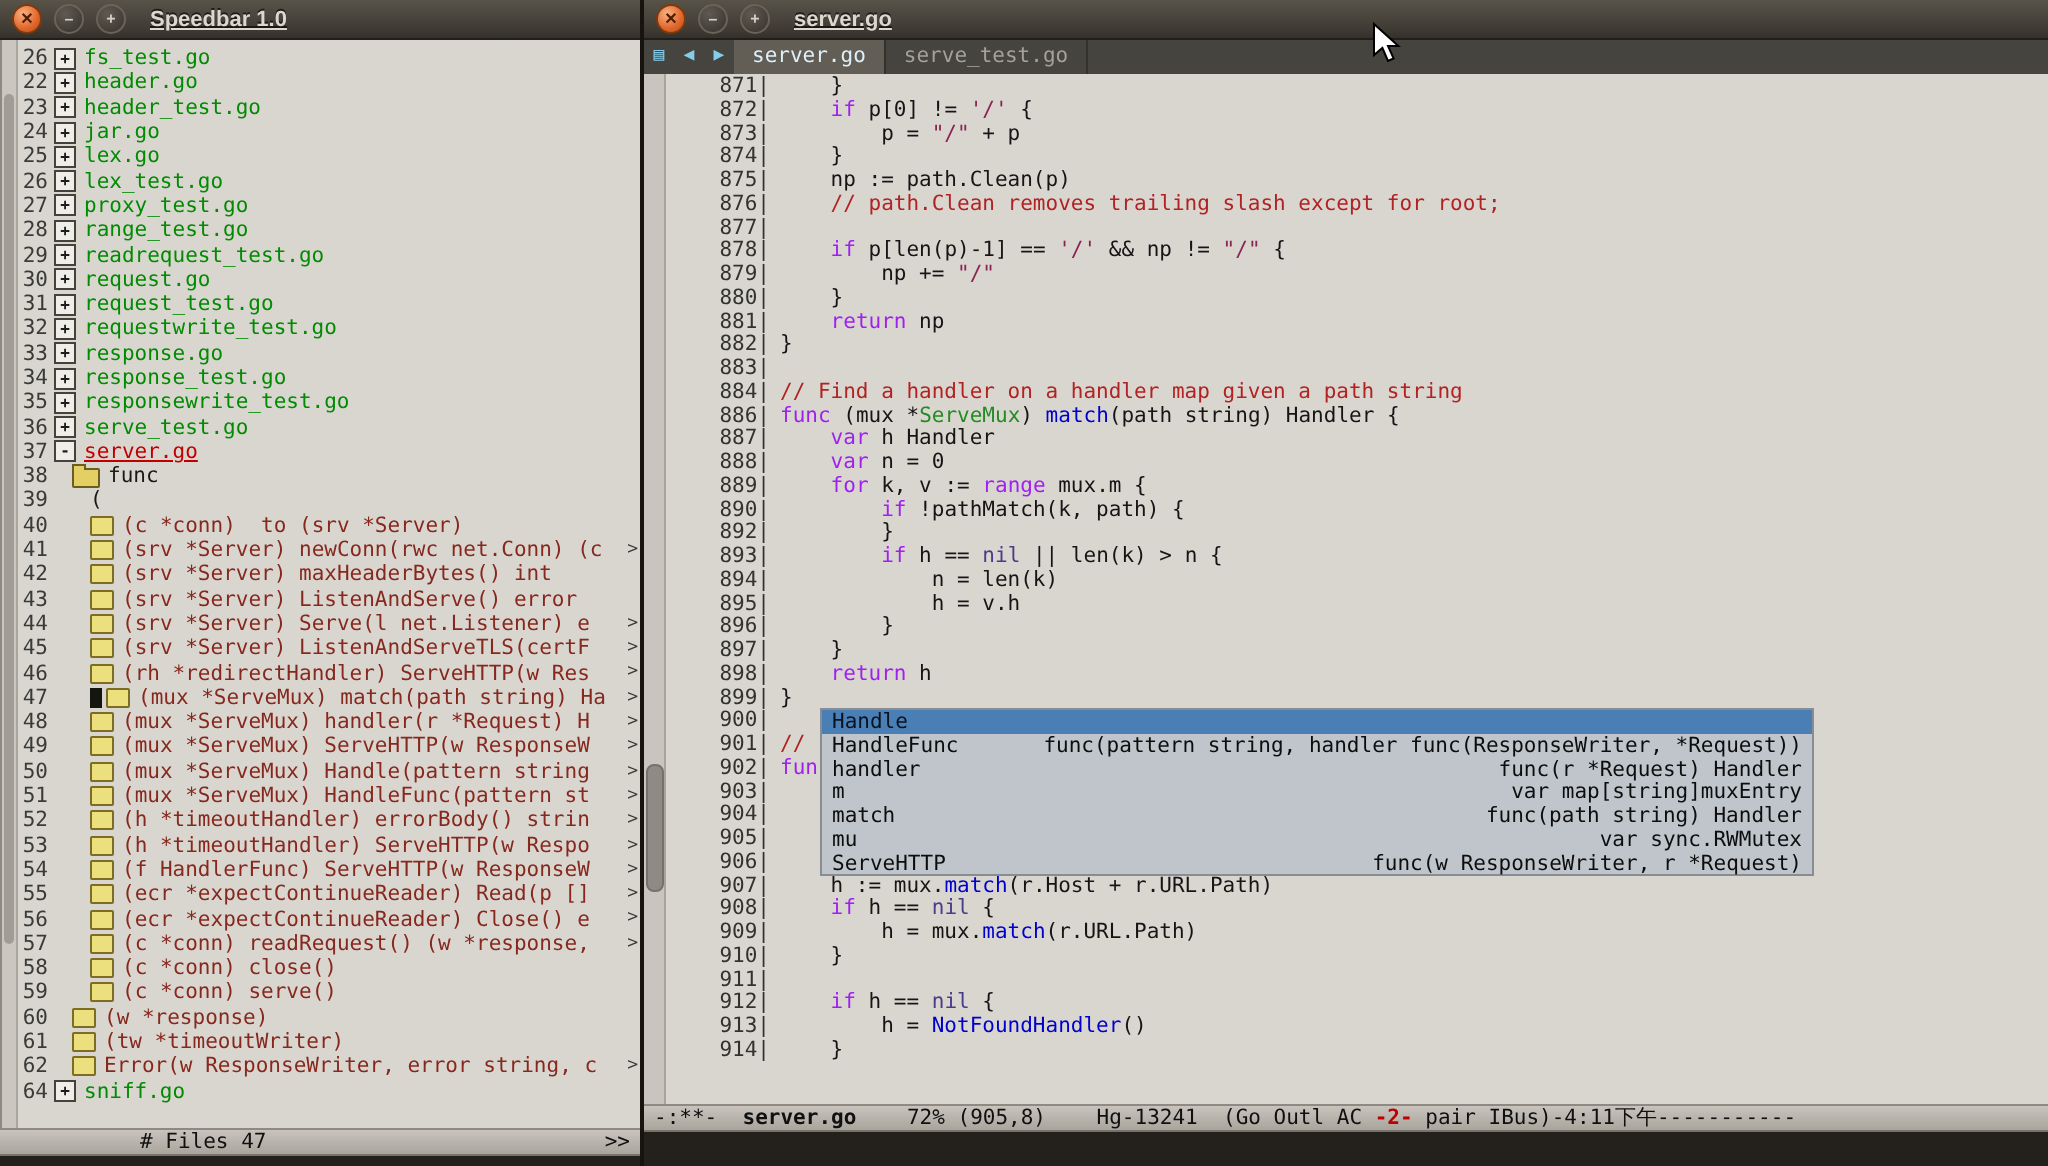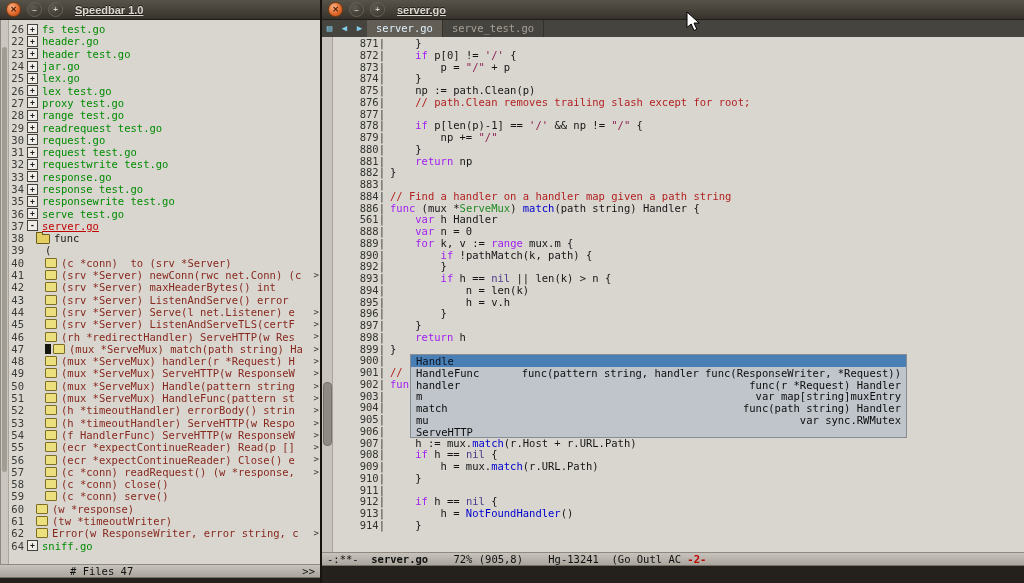--- a/index.html
+++ b/index.html
@@ -211,21 +211,21 @@
         <div class="c-row"><span class="c-num">876|</span><span class="c-text"><span class="tk-cm">    // path.Clean removes trailing slash except for root;</span></span></div>
         <div class="c-row"><span class="c-num">877|</span></div>
         <div class="c-row"><span class="c-num">878|</span><span class="c-text"><span class="tk-pl">    </span><span class="tk-k">if</span><span class="tk-pl"> p[len(p)-1] == </span><span class="tk-s">'/'</span><span class="tk-pl"> &amp;&amp; np != </span><span class="tk-s">"/"</span><span class="tk-pl"> {</span></span></div>
         <div class="c-row"><span class="c-num">879|</span><span class="c-text"><span class="tk-pl">        np += </span><span class="tk-s">"/"</span></span></div>
         <div class="c-row"><span class="c-num">880|</span><span class="c-text"><span class="tk-pl">    }</span></span></div>
         <div class="c-row"><span class="c-num">881|</span><span class="c-text"><span class="tk-pl">    </span><span class="tk-k">return</span><span class="tk-pl"> np</span></span></div>
         <div class="c-row"><span class="c-num">882|</span><span class="c-text"><span class="tk-pl">}</span></span></div>
         <div class="c-row"><span class="c-num">883|</span><span class="c-text"></span></div>
         <div class="c-row"><span class="c-num">884|</span><span class="c-text"><span class="tk-cm">// Find a handler on a handler map given a path string</span></span></div>
         <div class="c-row"><span class="c-num">886|</span><span class="c-text"><span class="tk-k">func</span><span class="tk-pl"> (mux *</span><span class="tk-ty">ServeMux</span><span class="tk-pl">) </span><span class="tk-fn">match</span><span class="tk-pl">(path string) Handler {</span></span></div>
-        <div class="c-row"><span class="c-num">561|</span><span class="c-text"><span class="tk-pl">    </span><span class="tk-k">var</span><span class="tk-pl"> h Handler</span></span></div>
+        <div class="c-row"><span class="c-num">887|</span><span class="c-text"><span class="tk-pl">    </span><span class="tk-k">var</span><span class="tk-pl"> h Handler</span></span></div>
         <div class="c-row"><span class="c-num">888|</span><span class="c-text"><span class="tk-pl">    </span><span class="tk-k">var</span><span class="tk-pl"> n = 0</span></span></div>
         <div class="c-row"><span class="c-num">889|</span><span class="c-text"><span class="tk-pl">    </span><span class="tk-k">for</span><span class="tk-pl"> k, v := </span><span class="tk-k">range</span><span class="tk-pl"> mux.m {</span></span></div>
         <div class="c-row"><span class="c-num">890|</span><span class="c-text"><span class="tk-pl">        </span><span class="tk-k">if</span><span class="tk-pl"> !pathMatch(k, path) {</span></span></div>
         <div class="c-row"><span class="c-num">892|</span><span class="c-text"><span class="tk-pl">        }</span></span></div>
         <div class="c-row"><span class="c-num">893|</span><span class="c-text"><span class="tk-pl">        </span><span class="tk-k">if</span><span class="tk-pl"> h == </span><span class="tk-bi">nil</span><span class="tk-pl"> || len(k) &gt; n {</span></span></div>
         <div class="c-row"><span class="c-num">894|</span><span class="c-text"><span class="tk-pl">            n = len(k)</span></span></div>
         <div class="c-row"><span class="c-num">895|</span><span class="c-text"><span class="tk-pl">            h = v.h</span></span></div>
         <div class="c-row"><span class="c-num">896|</span><span class="c-text"><span class="tk-pl">        }</span></span></div>
         <div class="c-row"><span class="c-num">897|</span><span class="c-text"><span class="tk-pl">    }</span></span></div>
         <div class="c-row"><span class="c-num">898|</span><span class="c-text"><span class="tk-pl">    </span><span class="tk-k">return</span><span class="tk-pl"> h</span></span></div>
@@ -246,23 +246,23 @@
         <div class="c-row"><span class="c-num">913|</span><span class="c-text"><span class="tk-pl">        h = </span><span class="tk-fn">NotFoundHandler</span><span class="tk-pl">()</span></span></div>
         <div class="c-row"><span class="c-num">914|</span><span class="c-text"><span class="tk-pl">    }</span></span></div>
       </div>
     <div class="ac-popup" id="ac-popup">
         <div class="ac-row sel"><span class="ac-name">Handle</span></div>
         <div class="ac-row"><span class="ac-name">HandleFunc</span><span class="ac-sig">func(pattern string, handler func(ResponseWriter, *Request))</span></div>
         <div class="ac-row"><span class="ac-name">handler</span><span class="ac-sig">func(r *Request) Handler</span></div>
         <div class="ac-row"><span class="ac-name">m</span><span class="ac-sig">var map[string]muxEntry</span></div>
         <div class="ac-row"><span class="ac-name">match</span><span class="ac-sig">func(path string) Handler</span></div>
         <div class="ac-row"><span class="ac-name">mu</span><span class="ac-sig">var sync.RWMutex</span></div>
-        <div class="ac-row"><span class="ac-name">ServeHTTP</span></div>
+        <div class="ac-row"><span class="ac-name">ServeHTTP</span><span class="ac-sig">func(w ResponseWriter, r *Request)</span></div>
       </div>
   </div>
 
-  <footer class="modeline em-ml" id="emacs-modeline"><span>-:**-  </span><span class="ml-b">server.go</span><span>    72% (905,8)    Hg-13241  (Go Outl AC </span><span class="ml-r">-2-</span></footer>
+  <footer class="modeline em-ml" id="emacs-modeline"><span>-:**-  </span><span class="ml-b">server.go</span><span>    72% (905,8)    Hg-13241  (Go Outl AC </span><span class="ml-r">-2-</span><span> pair IBus)-4:11下午-----------</span></footer>
   <div class="echo"></div>
 </section>
 
 <svg class="mouse" width="15" height="21" viewBox="0 0 15 21">
   <path d="M1,1 L1,16.5 L5.2,13 L8,19.5 L10.8,18.2 L8,12 L13.2,12 Z" fill="#ffffff" stroke="#000000" stroke-width="1"></path>
 </svg>
 
 </body></html>

